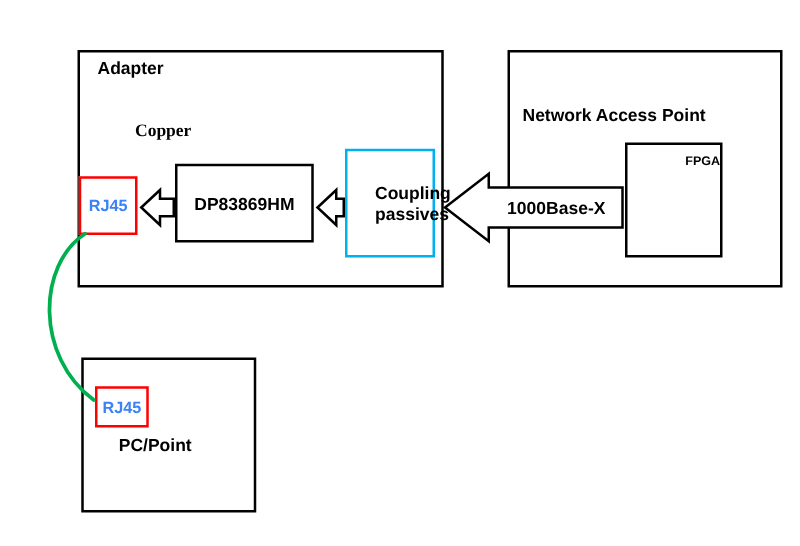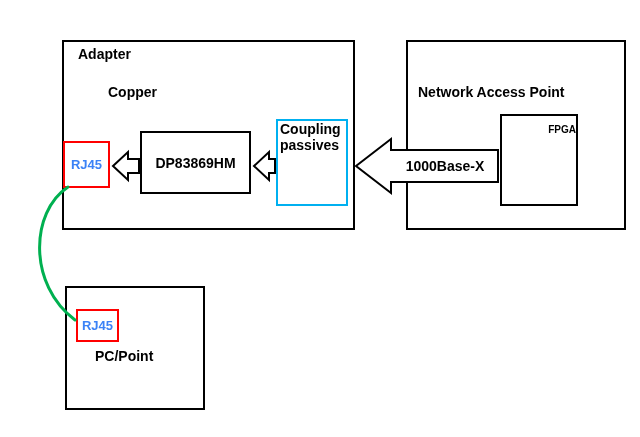--- a/index.html
+++ b/index.html
@@ -38,44 +38,44 @@
   .red-box {
     border: 2px solid #ff0000;
     color: #3b82f6;
     font-size: 13px;
   }
   .blue-box {
     border: 2px solid #00b0f0;
   }
   .coupling-inner {
     display: flex;
-    align-items: flex-start;
+    align-items: center;
     text-align: left;
-    padding-left: 2px;
+    padding-left: 22px;
     font-size: 14px;
     line-height: 1.15;
   }
   .svg-layer {
     position: absolute;
     left: 0;
     top: 0;
     width: 640px;
     height: 437px;
     pointer-events: none;
   }
 </style>
 </head>
 <body>
 
 <div class="canvas">
 
   <div class="box" style="left:62px; top:40px; width:293px; height:190px;"></div>
   <div class="label" style="left:78px; top:46px;">Adapter</div>
 
-  <div class="label" style="left:108px; top:84px;">Copper</div>
+  <div class="label" style="left:108px; top:98px;font-family:Liberation Serif, serif;">Copper</div>
 
   <div class="box" style="left:406px; top:40px; width:220px; height:190px;"></div>
   <div class="label" style="left:418px; top:46px;margin-top:38px;">Network Access Point</div>
 
   <div class="box" style="left:500px; top:114px; width:78px; height:92px; padding-top:8px; text-align:right; font-size:10px;">
     <span>FPGA</span>
   </div>
 
   <div class="box" style="left:65px; top:286px; width:140px; height:124px;"></div>
   <div class="label" style="left:95px; top:348px;">PC/Point</div>

